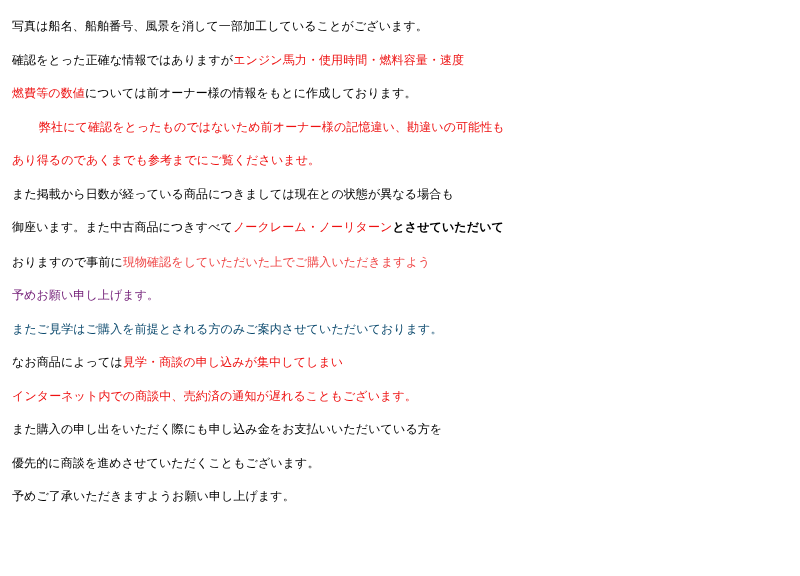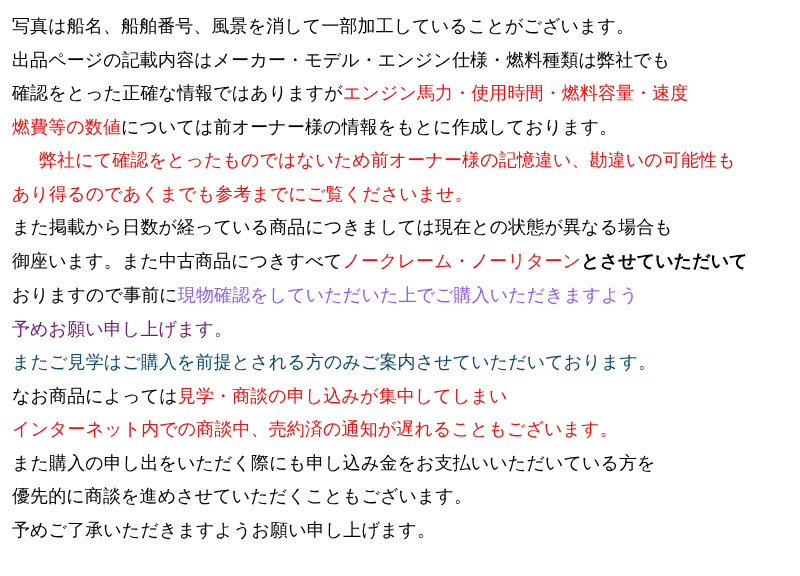--- a/index.html
+++ b/index.html
@@ -11,42 +11,41 @@
     height: 576px;
     background: #ffffff;
     font-family: "Liberation Sans", "DejaVu Sans", sans-serif;
     overflow: hidden;
   }
   #notice {
     padding: 10px 12px 0 12px;
     box-sizing: border-box;
   }
   .line {
-    font-size: 18px;
+    font-size: 12px;
     line-height: 33.5px;
     color: #000000;
     white-space: nowrap;
     letter-spacing: 0.1px;
   }
   .seg-black { color: #000000; }
   .seg-red { color: #ee1111; }
 </style>
 </head>
 <body>
 
 <div id="notice">
     <div class="line"><span class="seg-black" style="color: rgb(0, 0, 0);">写真は船名、船舶番号、風景を消して一部加工していることがございます。</span></div>
-    <div class="line"><span class="seg-black" style="color: rgb(0, 0, 0);">出品ページの記載内容はメーカー・モデル・エンジン仕様・燃料種類は弊社でも</span></div>
     <div class="line"><span class="seg-black" style="color: rgb(0, 0, 0);">確認をとった正確な情報ではありますが</span><span class="seg-red" style="color: rgb(238, 17, 17);">エンジン馬力・使用時間・燃料容量・速度</span></div>
     <div class="line"><span class="seg-red" style="color: rgb(238, 17, 17);">燃費等の数値</span><span class="seg-black" style="color: rgb(0, 0, 0);">については前オーナー様の情報をもとに作成しております。</span></div>
     <div class="line"><span class="seg-red" style="color: rgb(238, 17, 17); padding-left: 27px;">弊社にて確認をとったものではないため前オーナー様の記憶違い、勘違いの可能性も</span></div>
     <div class="line"><span class="seg-red" style="color: rgb(238, 17, 17);">あり得るのであくまでも参考までにご覧くださいませ。</span></div>
     <div class="line"><span class="seg-black" style="color: rgb(0, 0, 0);">また掲載から日数が経っている商品につきましては現在との状態が異なる場合も</span></div>
     <div class="line"><span class="seg-black" style="color: rgb(0, 0, 0); font-family: Liberation Mono, monospace;">御座います。また中古商品につきすべて</span><span class="seg-red" style="color: rgb(238, 17, 17);">ノークレーム・ノーリターン</span><span class="seg-black" style="color: rgb(0, 0, 0); font-weight: bold;">とさせていただいて</span></div>
-    <div class="line"><span class="seg-black" style="color: rgb(0, 0, 0);">おりますので事前に</span><span class="seg-red" style="color: #8b5cf6; margin-top: 33px;">現物確認をしていただいた上でご購入いただきますよう</span></div>
+    <div class="line"><span class="seg-black" style="color: rgb(0, 0, 0);">おりますので事前に</span><span class="seg-red" style="color: #ef4444; margin-top: 33px;">現物確認をしていただいた上でご購入いただきますよう</span></div>
     <div class="line"><span class="seg-black" style="color: #701a75;">予めお願い申し上げます。</span></div>
     <div class="line"><span class="seg-black" style="color: #0c4a6e;">またご見学はご購入を前提とされる方のみご案内させていただいております。</span></div>
     <div class="line"><span class="seg-black" style="color: rgb(0, 0, 0);">なお商品によっては</span><span class="seg-red" style="color: rgb(238, 17, 17);">見学・商談の申し込みが集中してしまい</span></div>
     <div class="line"><span class="seg-red" style="color: rgb(238, 17, 17);">インターネット内での商談中、売約済の通知が遅れることもございます。</span></div>
     <div class="line"><span class="seg-black" style="color: rgb(0, 0, 0);">また購入の申し出をいただく際にも申し込み金をお支払いいただいている方を</span></div>
     <div class="line"><span class="seg-black" style="color: rgb(0, 0, 0);">優先的に商談を進めさせていただくこともございます。</span></div>
     <div class="line"><span class="seg-black" style="color: rgb(0, 0, 0);">予めご了承いただきますようお願い申し上げます。</span></div>
   </div>
 
 </body></html>

